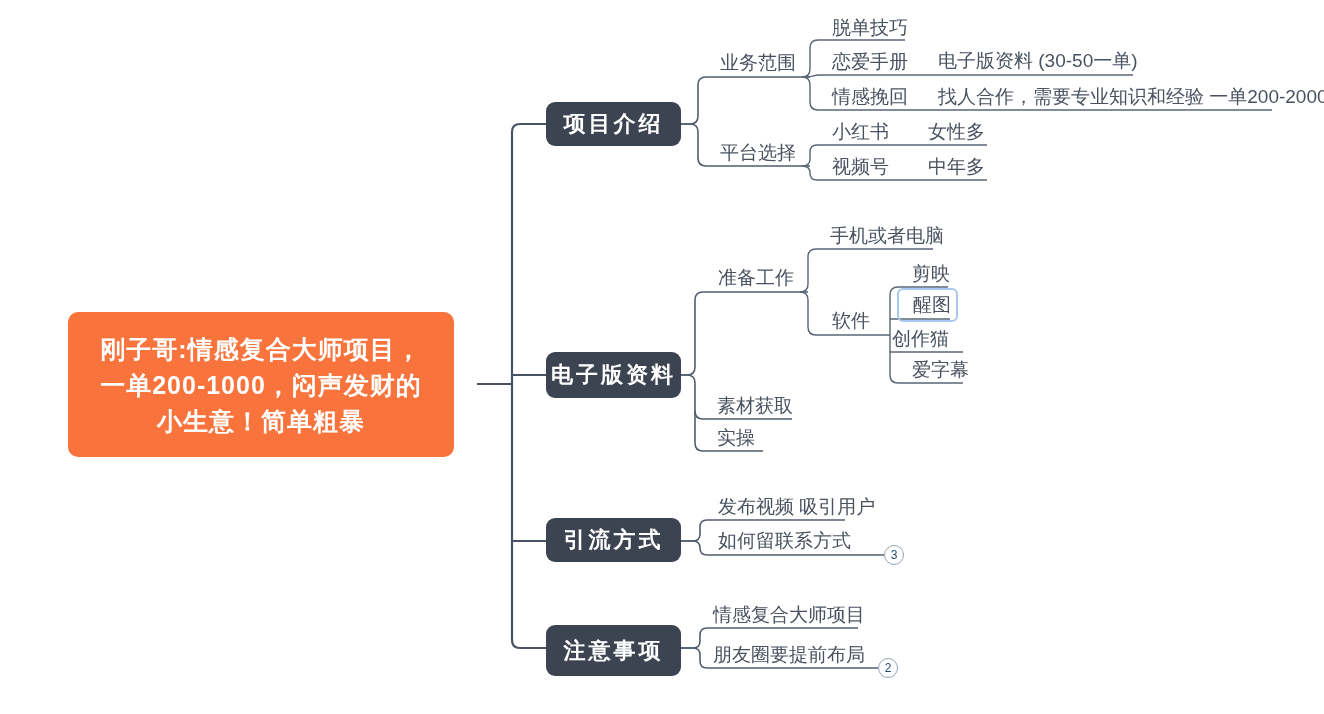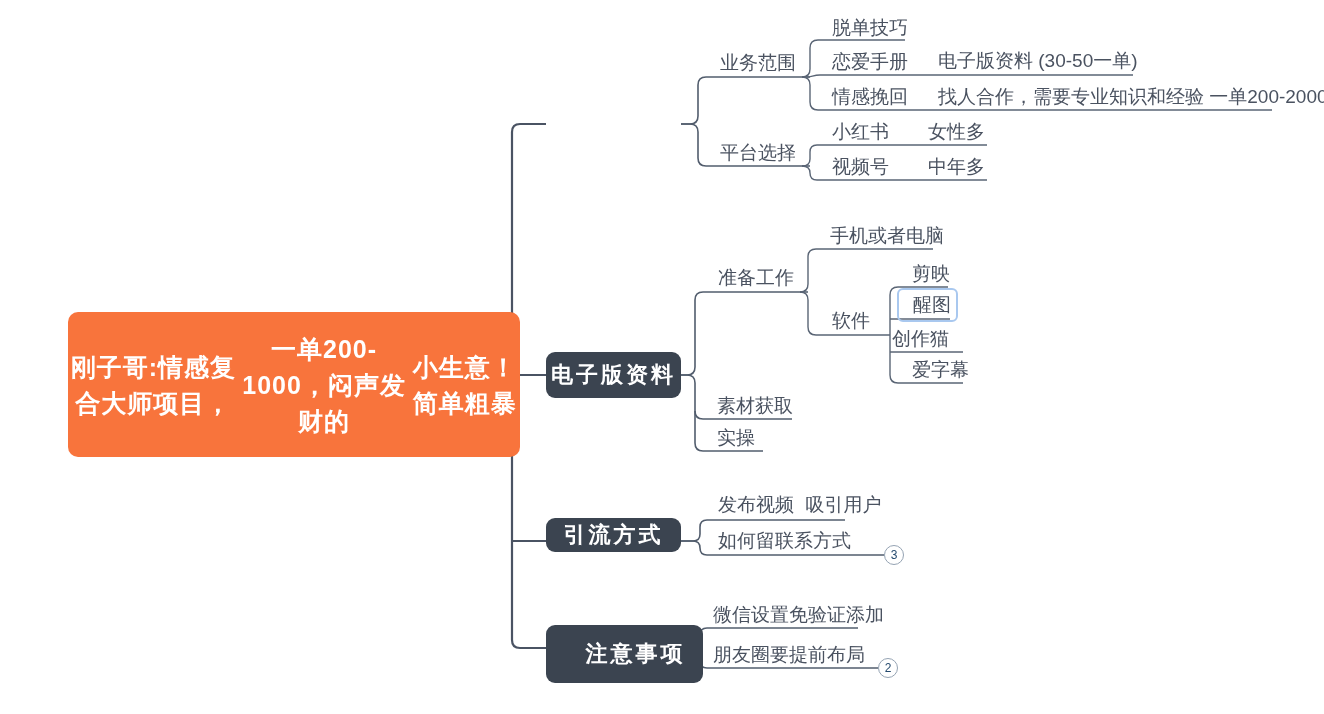--- a/index.html
+++ b/index.html
@@ -11,23 +11,23 @@
   .label{
     position:absolute;font-size:19px;color:#4A5260;white-space:nowrap;line-height:17px;
     cursor:default;
   }
   .topic{
     position:absolute;width:135px;background:#3B4450;border-radius:9px;
     color:#fff;font-weight:bold;font-size:22px;letter-spacing:3px;
     display:flex;align-items:center;justify-content:center;
   }
   .root{
-    position:absolute;left:68px;top:312px;width:452px;height:145px;background:#F8743C;
+    position:absolute;left:68px;top:312px;width:386px;height:145px;background:#F8743C;
     border-radius:10px;color:#fff;font-weight:bold;font-size:25px;line-height:36px;
-    display:flex;flex-direction:row;align-items:center;justify-content:center;
+    display:flex;flex-direction:column;align-items:center;justify-content:center;
     text-align:center;letter-spacing:1px;
   }
   .badge{
     position:absolute;width:20px;height:20px;border-radius:50%;
     border:1.4px solid #95A3B3;background:#fff;box-sizing:border-box;
     font-size:12px;color:#254A6E;display:flex;align-items:center;justify-content:center;
   }
   .selection{
     position:absolute;left:897px;top:288px;width:61px;height:34px;
     border:2px solid #A9C8EF;border-radius:6px;box-sizing:border-box;background:transparent;
@@ -72,23 +72,24 @@
       <path d="M 890 352 H 963"></path>
     </g>
   </svg>
 
   <div class="root">
     <div>刚子哥:情感复合大师项目，</div>
     <div>一单200-1000，闷声发财的</div>
     <div>小生意！简单粗暴</div>
   </div>
 
+  <div class="topic" style="left:546px;top:102px;height:44px;">项目介绍</div>
   <div class="topic" style="left:546px;top:352px;height:46px;">电子版资料</div>
-  <div class="topic" style="left:546px;top:518px;height:34px;">引流方式</div>
-  <div class="topic" style="left:546px;top:625px;height:58px;padding-left:22px;">注意事项</div>
+  <div class="topic" style="left:546px;top:518px;height:44px;">引流方式</div>
+  <div class="topic" style="left:546px;top:625px;height:51px;">注意事项</div>
 
   <div class="label" style="left:720px;top:54px;">业务范围</div>
   <div class="label" style="left:832px;top:19px;">脱单技巧</div>
   <div class="label" style="left:832px;top:53px;">恋爱手册</div>
   <div class="label" style="left:938px;top:52px;">电子版资料 (30-50一单)</div>
   <div class="label" style="left:832px;top:88px;">情感挽回</div>
   <div class="label" style="left:938px;top:88px;">找人合作，需要专业知识和经验 一单200-2000</div>
   <div class="label" style="left:720px;top:144px;">平台选择</div>
   <div class="label" style="left:832px;top:123px;">小红书</div>
   <div class="label" style="left:928px;top:123px;">女性多</div>
@@ -99,21 +100,21 @@
   <div class="label" style="left:830px;top:227px;">手机或者电脑</div>
   <div class="label" style="left:832px;top:312px;">软件</div>
   <div class="label" style="left:912px;top:265px;">剪映</div>
   <div class="selection"></div>
   <div class="label" style="left:913px;top:296px;">醒图</div>
   <div class="label" style="left:892px;top:330px;">创作猫</div>
   <div class="label" style="left:912px;top:361px;">爱字幕</div>
   <div class="label" style="left:717px;top:397px;">素材获取</div>
   <div class="label" style="left:717px;top:429px;">实操</div>
 
-  <div class="label" style="left:718px;top:498px;font-family:Liberation Mono, monospace;">发布视频 吸引用户</div>
+  <div class="label" style="left:718px;top:498px;">发布视频 吸引用户</div>
   <div class="label" style="left:718px;top:532px;">如何留联系方式</div>
   <div class="badge" style="left:884px;top:545px;">3</div>
 
-  <div class="label" style="left:713px;top:606px;">微信设置免验证添加</div>
+  <div class="label" style="left:713px;top:606px;">情感复合大师项目</div>
   <div class="label" style="left:713px;top:646px;text-align:right;">朋友圈要提前布局</div>
   <div class="badge" style="left:878px;top:658px;">2</div>
 
 </div>
 
 </body></html>

